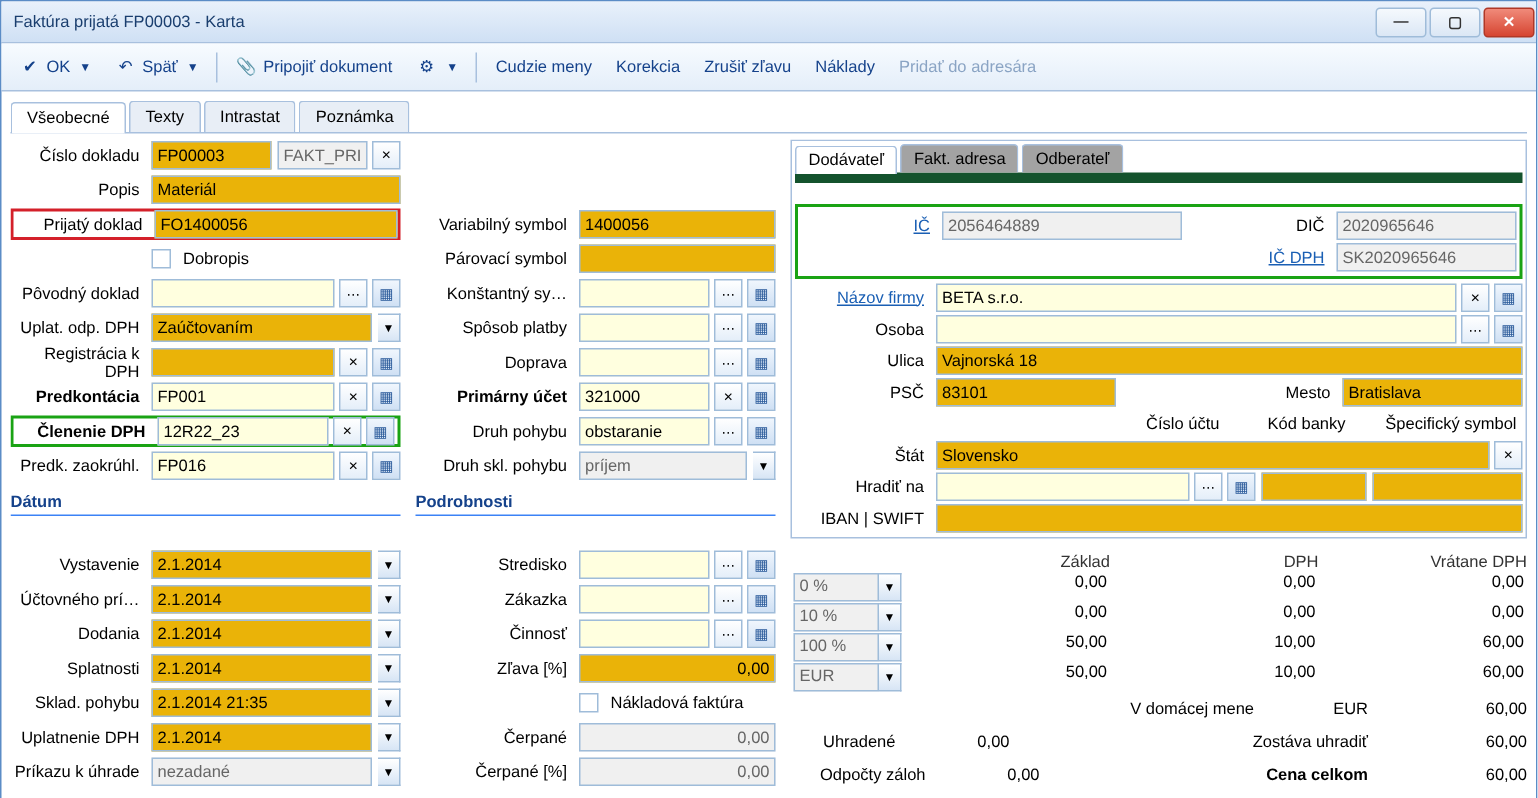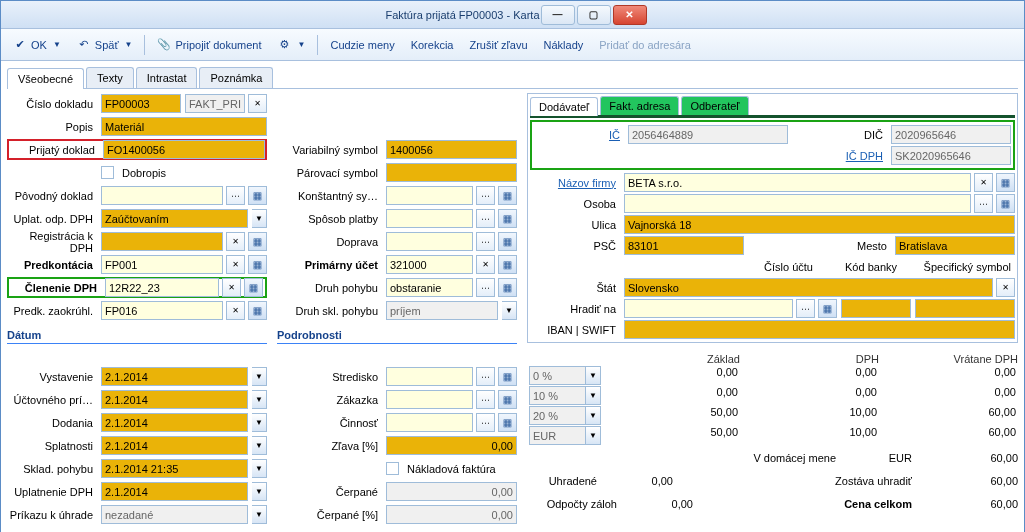--- a/index.html
+++ b/index.html
@@ -1,18 +1,18 @@
 <!DOCTYPE html>
 <html><head>
 <meta charset="utf-8">
 <style>
 *{box-sizing:border-box;margin:0;padding:0;font-family:"Segoe UI",Tahoma,sans-serif;font-size:11px}
 body{background:#d4e3f2;width:1025px;height:532px;overflow:hidden}
 .window{background:#fff;border:1px solid #5b8cc6}
-.titlebar{height:28px;background:linear-gradient(#e9f1fb,#cfe0f4);display:flex;align-items:center;padding-left:8px;justify-content:center;border-bottom:1px solid #a8c0de}
+.titlebar{height:28px;background:linear-gradient(#e9f1fb,#cfe0f4);display:flex;align-items:center;padding-left:8px;justify-content:space-between;border-bottom:1px solid #a8c0de}
 .titlebar .title{color:#1a3e6e}
 .winbtns{display:flex}
 .winbtn{width:34px;height:20px;margin:1px;display:flex;align-items:center;justify-content:center;font-weight:bold;font-size:10px;color:#333;background:linear-gradient(#f5f9fd,#dbe7f5);border:1px solid #9fbcd9;border-radius:3px}
 .winbtn.close{background:linear-gradient(#f08a7a,#d64531);color:#fff;border-color:#b03827}
 .toolbar{height:32px;background:linear-gradient(#f7fbff,#e4eef9);border-bottom:1px solid #a8c0de;display:flex;align-items:center;padding:0 6px;gap:4px}
 .tbtn{display:flex;align-items:center;gap:4px;padding:3px 6px;border-radius:3px;color:#15428b;cursor:pointer}
 .tbtn .ico{width:14px;height:14px;display:inline-flex;align-items:center;justify-content:center}
 .tdrop{font-size:8px;color:#15428b;margin-left:2px}
 .sep{width:1px;height:20px;background:#a8c0de;margin:0 2px}
 .content{padding:6px;display:flex;flex-direction:column;gap:4px;height:calc(532px - 28px - 32px);overflow:hidden}
@@ -36,22 +36,22 @@
 .field.num{justify-content:flex-end}
 .cmb{width:15px;height:19px;border:1px solid #9fbcd9;border-left:none;background:linear-gradient(#fff,#d7e5f5);display:flex;align-items:center;justify-content:center;font-size:8px;cursor:pointer}
 .btnx{width:19px;height:19px;border:1px solid #9fbcd9;background:linear-gradient(#fff,#e4eef9);display:flex;align-items:center;justify-content:center;font-size:9px;cursor:pointer;margin-left:-1px}
 .btnx.dots::after{content:"⋯"}
 .btnx.x::after{content:"✕";font-size:8px}
 .btnx.sq{background:linear-gradient(#f0f6fd,#cfe0f4)}
 .btnx.sq::after{content:"▦";font-size:10px;color:#2a5a9a}
 .chk{width:13px;height:13px;border:1px solid #9fbcd9;background:#fff;margin-right:4px}
 .sectionhdr{color:#15428b;font-weight:bold;border-bottom:1px solid #3b82f6;padding:2px 0;margin-top:4px;margin-bottom:20px}
 .suppbox{border:1px solid #a8c0de;padding:2px}
-.subtabs{display:flex;border-bottom:3px solid #14532d;margin-bottom:2px}
-.subtab{padding:3px 8px;border:1px solid #a8c0de;border-bottom:none;background:#22c55e;margin-right:2px;cursor:pointer;border-radius:3px 3px 0 0}
+.subtabs{display:flex;border-bottom:7px solid #14532d;margin-bottom:14px}
+.subtab{padding:3px 8px;border:1px solid #a8c0de;border-bottom:none;background:#a3a3a3;margin-right:2px;cursor:pointer;border-radius:3px 3px 0 0}
 .subtab.active{background:#fff;position:relative;top:1px}
 .green-frame{border:2px solid #1aa314;padding:2px;margin-bottom:2px}
 .red-frame{border:2px solid #d4202a}
 .idrow{display:flex;align-items:center;gap:4px;height:21px}
 .idrow .lbl{width:48px}
 .idrow .field{width:110px;flex:0 0 auto}
 .spacer{flex:1}
 .sumgrid{display:grid;grid-template-columns:60px 70px 70px 90px;gap:1px 6px;align-items:center}
 .sumgrid .hdr{text-align:right;color:#333}
 .sumgrid .pct{display:flex;align-items:center}
@@ -387,21 +387,21 @@
 
           <div class="pct">
               <div class="field ro">10 %</div>
               <div class="cmb">▼</div>
             </div>
           <div class="v">0,00</div>
           <div class="v">0,00</div>
           <div class="v">0,00</div>
 
           <div class="pct">
-              <div class="field ro">20 %</div>
+              <div class="field ro">100 %</div>
               <div class="cmb">▼</div>
             </div>
           <div class="v">50,00</div>
           <div class="v">10,00</div>
           <div class="v">60,00</div>
 
           <div class="pct">
               <div class="field ro">EUR</div>
               <div class="cmb">▼</div>
             </div>

